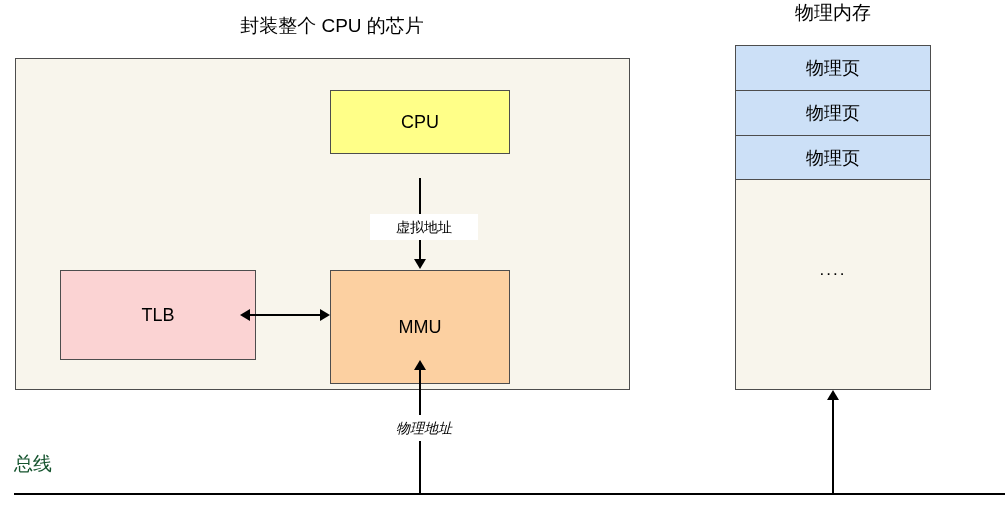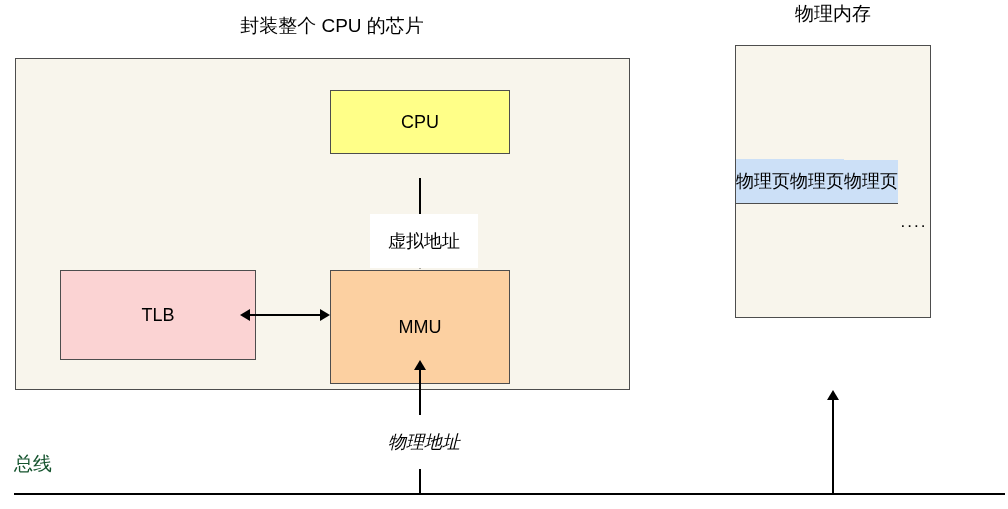--- a/index.html
+++ b/index.html
@@ -23,21 +23,21 @@
   
   .title {
     font-size: 19px;
     line-height: 22px;
     color: #000000;
     text-align: center;
     white-space: nowrap;
     letter-spacing: 0px;
   }
   #chip-title { left: 0px; top: 15px; width: 648px; padding-left: 8px; }
-  #memory-title { left: 735px; top: 3px; width: 196px; }
+  #memory-title { left: 735px; top: 3px; width: 196px; font-family: Liberation Mono, monospace; }
 
   
   #chip-box {
     left: 15px; top: 58px;
     width: 615px; height: 332px;
     background: #f8f5ec;
     border: 1px solid #4d4d4d;
     box-sizing: border-box;
   }
 
@@ -63,27 +63,26 @@
   }
   #tlb-box {
     left: 60px; top: 270px;
     width: 196px; height: 90px;
     background: #fbd3d3;
   }
 
   
   #memory-col {
     left: 735px; top: 45px;
-    width: 196px; height: 273px;
+    width: 196px; height: 345px;
     box-sizing: border-box;
     border: 1px solid #4d4d4d;
     background: #f8f5ec;
     display: flex;
-    flex-direction: row;
-    align-items: center;
+    flex-direction: column;
   }
   .mem-page {
     height: 45px;
     box-sizing: border-box;
     border-bottom: 1px solid #4d4d4d;
     background: #cce0f7;
     display: flex;
     align-items: center;
     justify-content: center;
     font-size: 18px;
@@ -131,27 +130,27 @@
     border-right: 10px solid #000000;
   }
   .arrow-right {
     border-top: 6px solid transparent;
     border-bottom: 6px solid transparent;
     border-left: 10px solid #000000;
   }
 
   
   .edge-label {
-    font-size: 18px;
+    font-size: 14px;
     line-height: 22px;
     color: #000000;
     background: #ffffff;
     white-space: nowrap;
     text-align: center;
-    padding: 16px 2px;
+    padding: 2px 2px;
   }
   #virtual-address-label { left: 370px; top: 214px; width: 104px; }
   #physical-address-label { left: 370px; top: 415px; width: 104px; font-style: italic; }
 
   
   #bus-label {
     left: 14px; top: 452px;
     font-size: 19px;
     line-height: 23px;
     color: #14532d;

